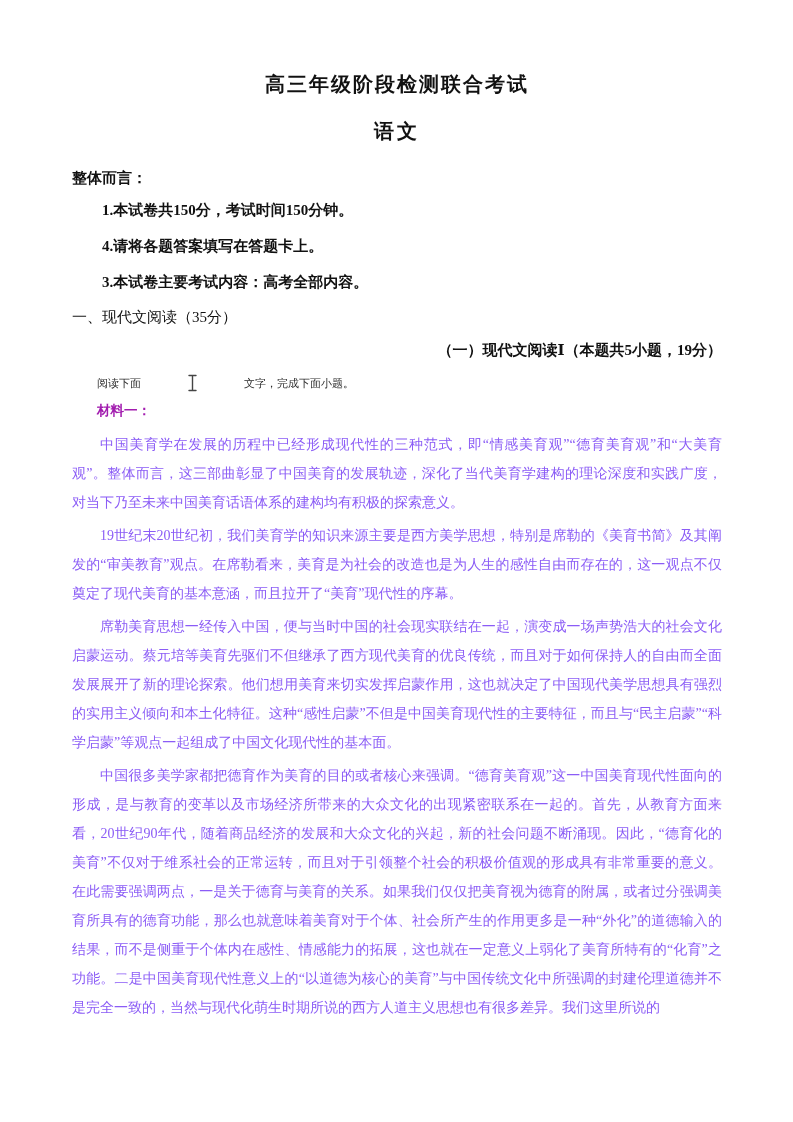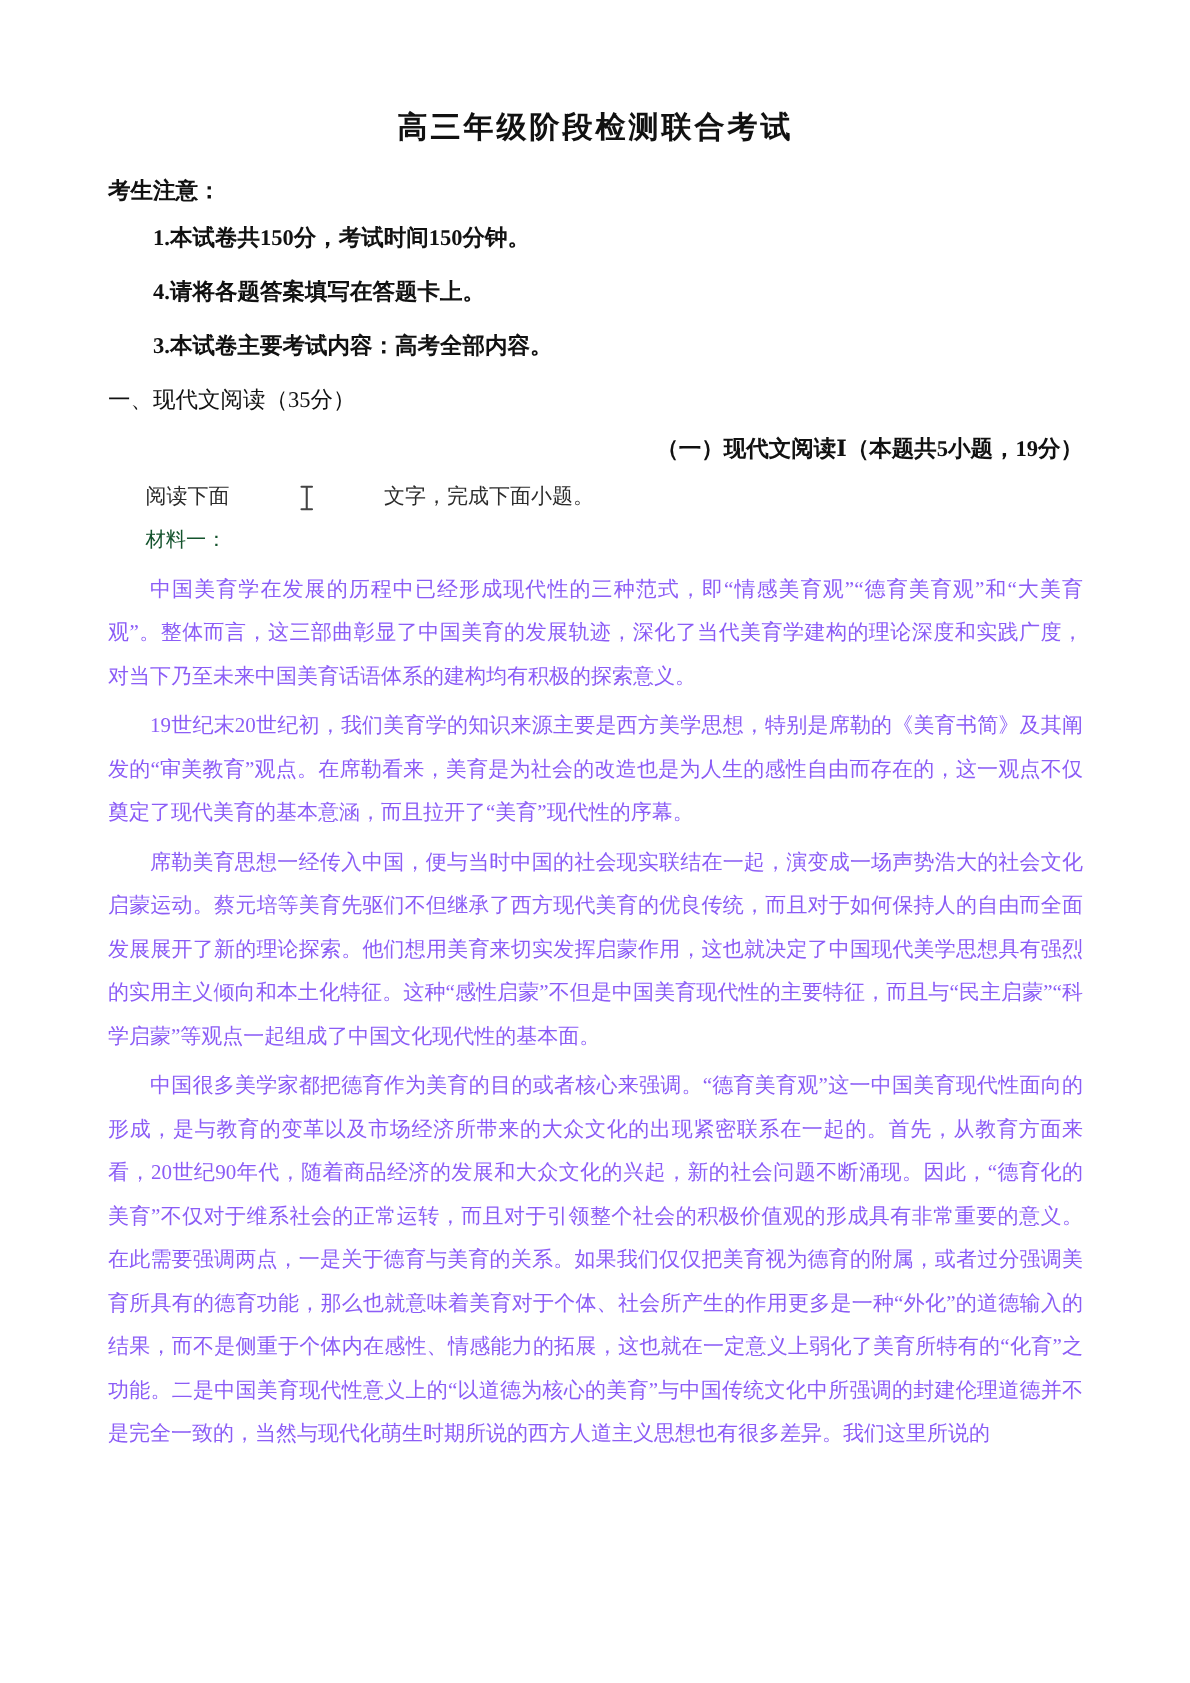--- a/index.html
+++ b/index.html
@@ -52,61 +52,63 @@
     margin: 4px 0 14px 0;
   }
   .sub-heading {
     font-size: 15px;
     font-weight: bold;
     padding-left: 31px;
     margin: 0 0 13px 0;
     text-align: right;
   }
   .instruction {
-    font-size: 14px;
+    font-size: 11px;
     color: #2b2b2b;
     padding-left: 25px;
     margin: 0 0 11px 0;
     display: flex;
-    align-items: flex-start;
+    align-items: flex-end;
     gap: 44px;
   }
   .cursor-wrap {
     display: inline-block;
     width: 13px;
     height: 18px;
     margin: 0 1px;
     position: relative;
     top: 1px;
   }
   .material-label {
     font-size: 13.5px;
-    color: #14532d;
+    color: #a21caf;
     padding-left: 25px;
     margin: 0 0 10px 0;
+    font-weight: bold;
   }
   .para {
     font-size: 14px;
     line-height: 29px;
     text-align: justify;
     text-indent: 2em;
     margin: 0 0 4px 0;
     color: #8b5cf6;
     word-break: break-all;
   }
 </style>
 </head>
 <body>
 
 <div class="page">
 
   <h1 class="doc-title">高三年级阶段检测联合考试</h1>
+  <h2 class="doc-subject">语文</h2>
 
   <div>
-    <p class="notice-heading">考生注意：</p>
+    <p class="notice-heading">整体而言：</p>
     <p class="notice-item">1.本试卷共150分，考试时间150分钟。</p>
     <p class="notice-item">4.请将各题答案填写在答题卡上。</p>
     <p class="notice-item">3.本试卷主要考试内容：高考全部内容。</p>
   </div>
 
   <p class="section-heading">一、现代文阅读（35分）</p>
   <p class="sub-heading">（一）现代文阅读Ⅰ（本题共5小题，19分）</p>
 
   <p class="instruction">
     <span>阅读下面</span>

